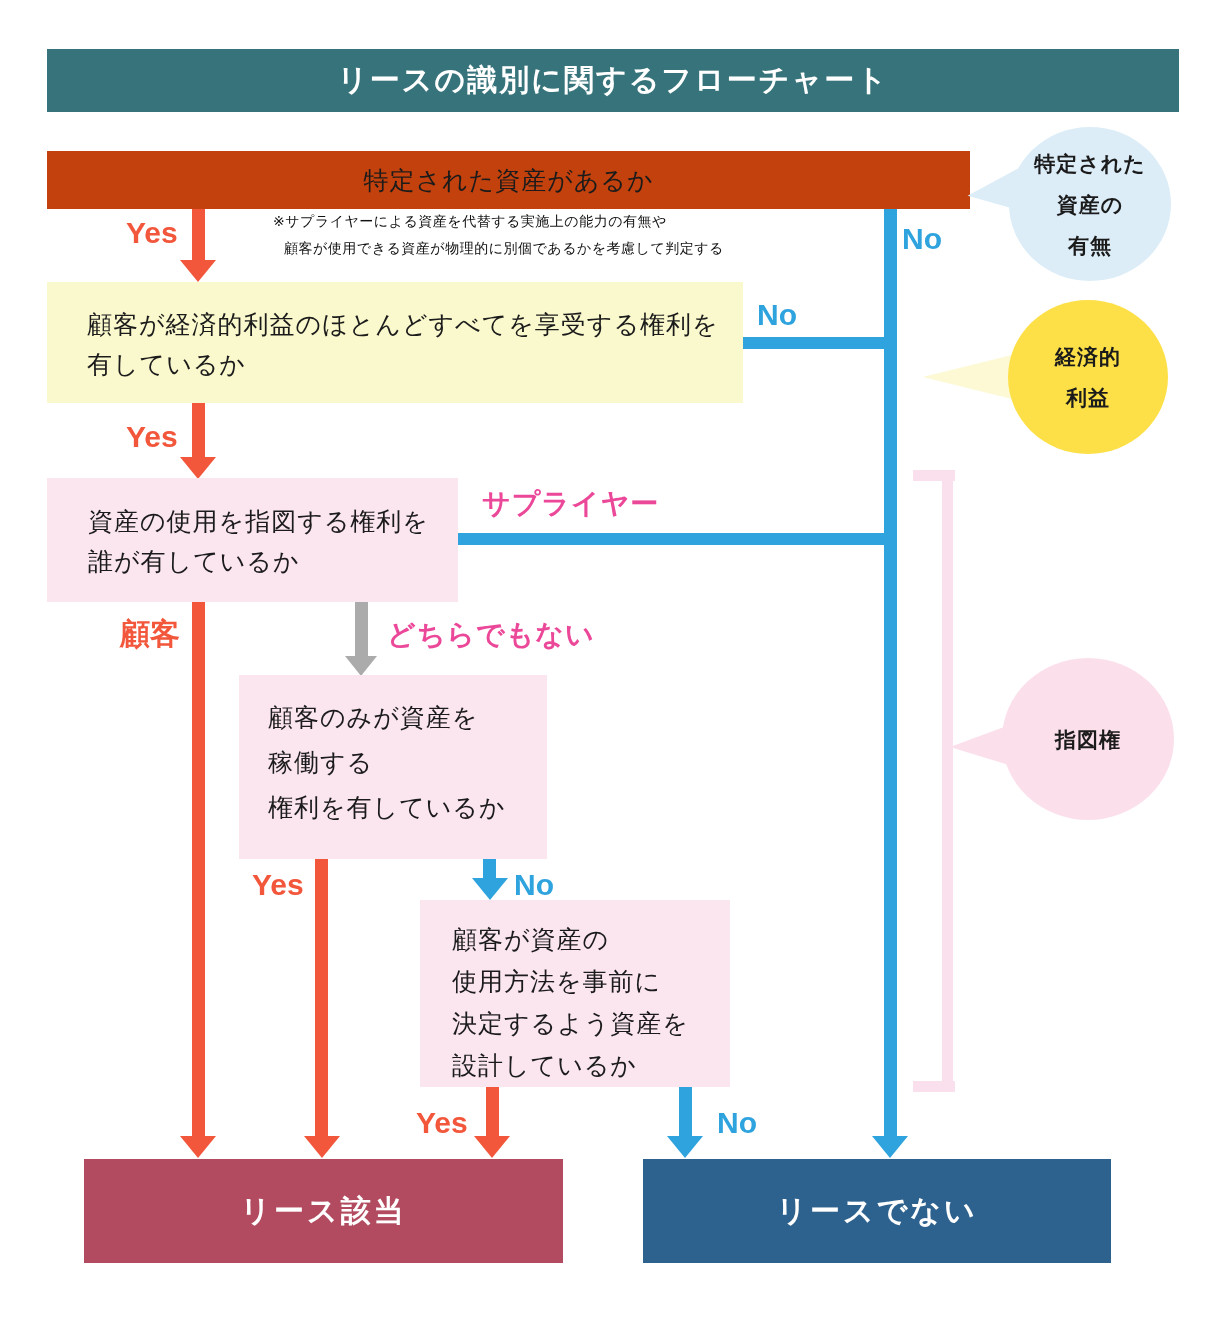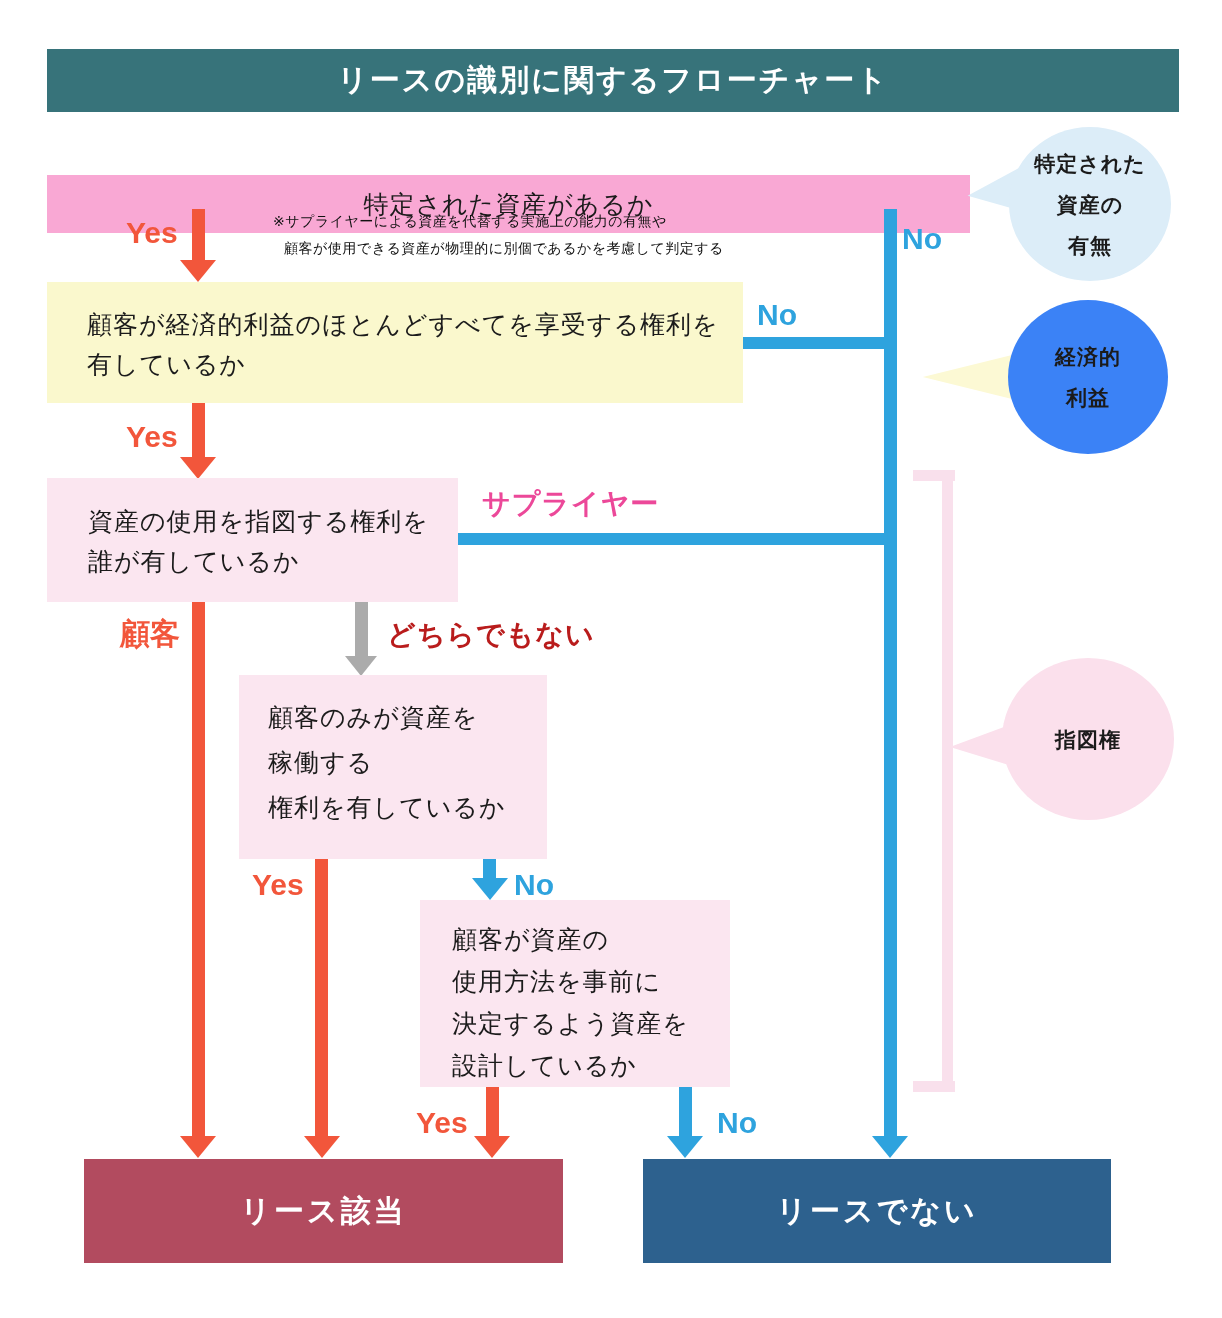--- a/index.html
+++ b/index.html
@@ -7,22 +7,22 @@
     position:relative;width:1222px;height:1318px;background:#ffffff;overflow:hidden;
     font-family:"Liberation Sans","DejaVu Sans",sans-serif;color:#1b1b1b;border-radius:32px;
   }
   .abs{position:absolute;box-sizing:border-box;}
   
   .header{left:47px;top:49px;width:1132px;height:63px;background:#37737A;
     display:flex;align-items:center;justify-content:center;}
   .header .t{color:#ffffff;font-size:30px;font-weight:bold;letter-spacing:2px;}
   
   .node{color:#1b1b1b;font-size:25px;line-height:40px;letter-spacing:1px;}
-  .node-q1{left:47px;top:151px;width:923px;height:58px;background:#f9a8d4;
-    display:flex;align-items:center;justify-content:center;margin-top:24px;}
+  .node-q1{left:47px;top:151px;width:923px;height:58px;background:#c2410c;
+    display:flex;align-items:center;justify-content:center;}
   .node-q2{left:47px;top:282px;width:696px;height:121px;background:#FAF8CD;padding:22px 0 0 40px;}
   .node-q3{left:47px;top:478px;width:411px;height:124px;background:#FBE6F0;padding:23px 0 0 41px;}
   .node-q4{left:239px;top:675px;width:308px;height:184px;background:#FBE6F0;padding:20px 0 0 29px;line-height:45px;}
   .node-q5{left:420px;top:900px;width:310px;height:187px;background:#FBE6F0;padding:18px 0 0 32px;line-height:42px;}
   
   .result{display:flex;align-items:center;justify-content:center;color:#ffffff;
     font-size:30px;font-weight:bold;letter-spacing:3px;}
   .result-lease{left:84px;top:1159px;width:479px;height:104px;background:#B24B5F;}
   .result-notlease{left:643px;top:1159px;width:468px;height:104px;background:#2D618E;}
   
@@ -32,28 +32,28 @@
   .gray{background:#ABABAB;}
   .ah{width:0;height:0;}
   .ah-red{border-left:18px solid transparent;border-right:18px solid transparent;border-top:22px solid #F2563B;}
   .ah-blue{border-left:18px solid transparent;border-right:18px solid transparent;border-top:22px solid #2EA3DE;}
   .ah-gray{border-left:16px solid transparent;border-right:16px solid transparent;border-top:20px solid #ABABAB;}
   
   .lbl{font-weight:bold;white-space:nowrap;}
   .lbl-red{color:#F2563B;font-size:30px;margin-left:14px;}
   .lbl-blue{color:#2EA3DE;font-size:30px;}
   .lbl-blue-s{color:#ec4899;font-size:28px;letter-spacing:1px;}
-  .lbl-gray{color:#b91c1c;font-size:28px;letter-spacing:1px;}
+  .lbl-gray{color:#ec4899;font-size:28px;letter-spacing:1px;}
   
   .note{font-size:14px;font-weight:normal;color:#111111;white-space:nowrap;letter-spacing:0.5px;}
   
   .bubble{border-radius:50%;display:flex;flex-direction:column;align-items:center;justify-content:center;
     font-weight:bold;font-size:21px;line-height:29px;color:#1b1b1b;text-align:center;letter-spacing:1px;gap:12px;}
   .bubble-blue{left:1009px;top:127px;width:162px;height:154px;background:#DCEDF8;}
-  .bubble-yellow{left:1008px;top:300px;width:160px;height:154px;background:#3b82f6;}
+  .bubble-yellow{left:1008px;top:300px;width:160px;height:154px;background:#fde047;}
   .bubble-pink{left:1002px;top:658px;width:172px;height:162px;background:#FBE0EC;}
   .tail{clip-path:polygon(3% 55%,100% 6%,100% 94%);}
   .tail-blue{left:965px;top:158px;width:66px;height:58px;background:#DCEDF8;clip-path:polygon(4% 65%,100% 6%,100% 96%);}
   .tail-yellow{left:920px;top:352px;width:94px;height:50px;background:#FCF9D4;clip-path:polygon(3% 50%,100% 5%,100% 95%);}
   .tail-pink{left:948px;top:720px;width:64px;height:50px;background:#FBE0EC;clip-path:polygon(3% 54%,100% 8%,100% 92%);}
   
   .bracket{background:#F9E0EC;}
 </style>
 </head>
 <body>

